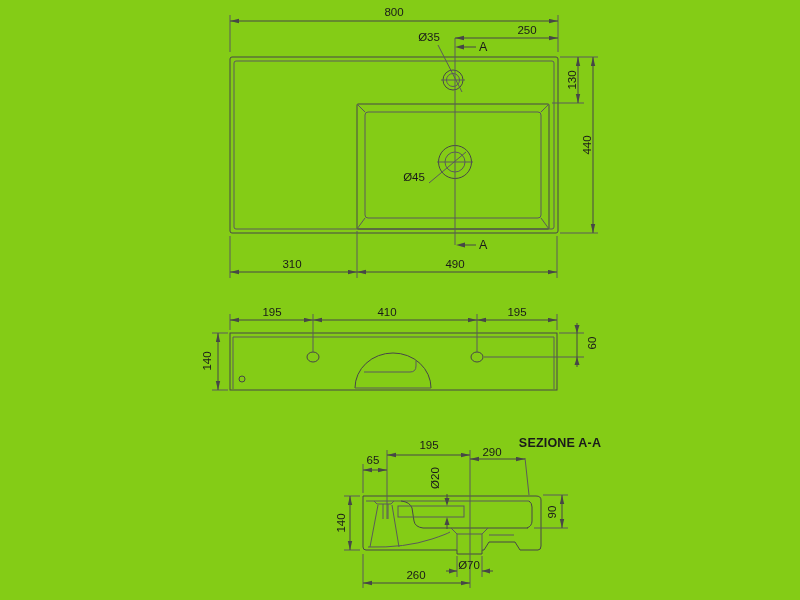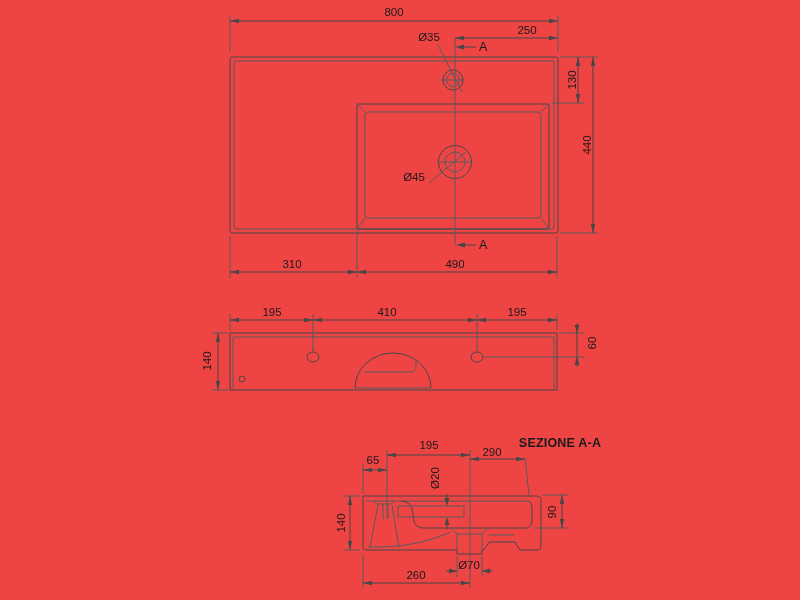--- a/index.html
+++ b/index.html
@@ -1,16 +1,16 @@
 <!DOCTYPE html>
 <html><head>
 <meta charset="utf-8">
 <style>
   html,body{margin:0;padding:0;background:#ffffff;}
-  .stage{width:800px;height:600px;background:#ef4444;position:relative;font-family:"Liberation Sans",sans-serif;}
+  .stage{width:800px;height:600px;background:#84cc16;position:relative;font-family:"Liberation Sans",sans-serif;}
   svg{display:block;}
   .ln{stroke:#474747;stroke-width:1;fill:none;}
   .thin{stroke:#5a5a5a;stroke-width:1;fill:none;}
   .dim{stroke:#474747;stroke-width:1;fill:none;}
   .arr{fill:#474747;stroke:none;}
   text{fill:#1a1a1a;font-family:"Liberation Sans",sans-serif;font-size:11.5px;}
   .marker{font-size:12.5px;}
   .title{font-size:12.5px;font-weight:600;letter-spacing:.2px;}
 </style>
 </head>

